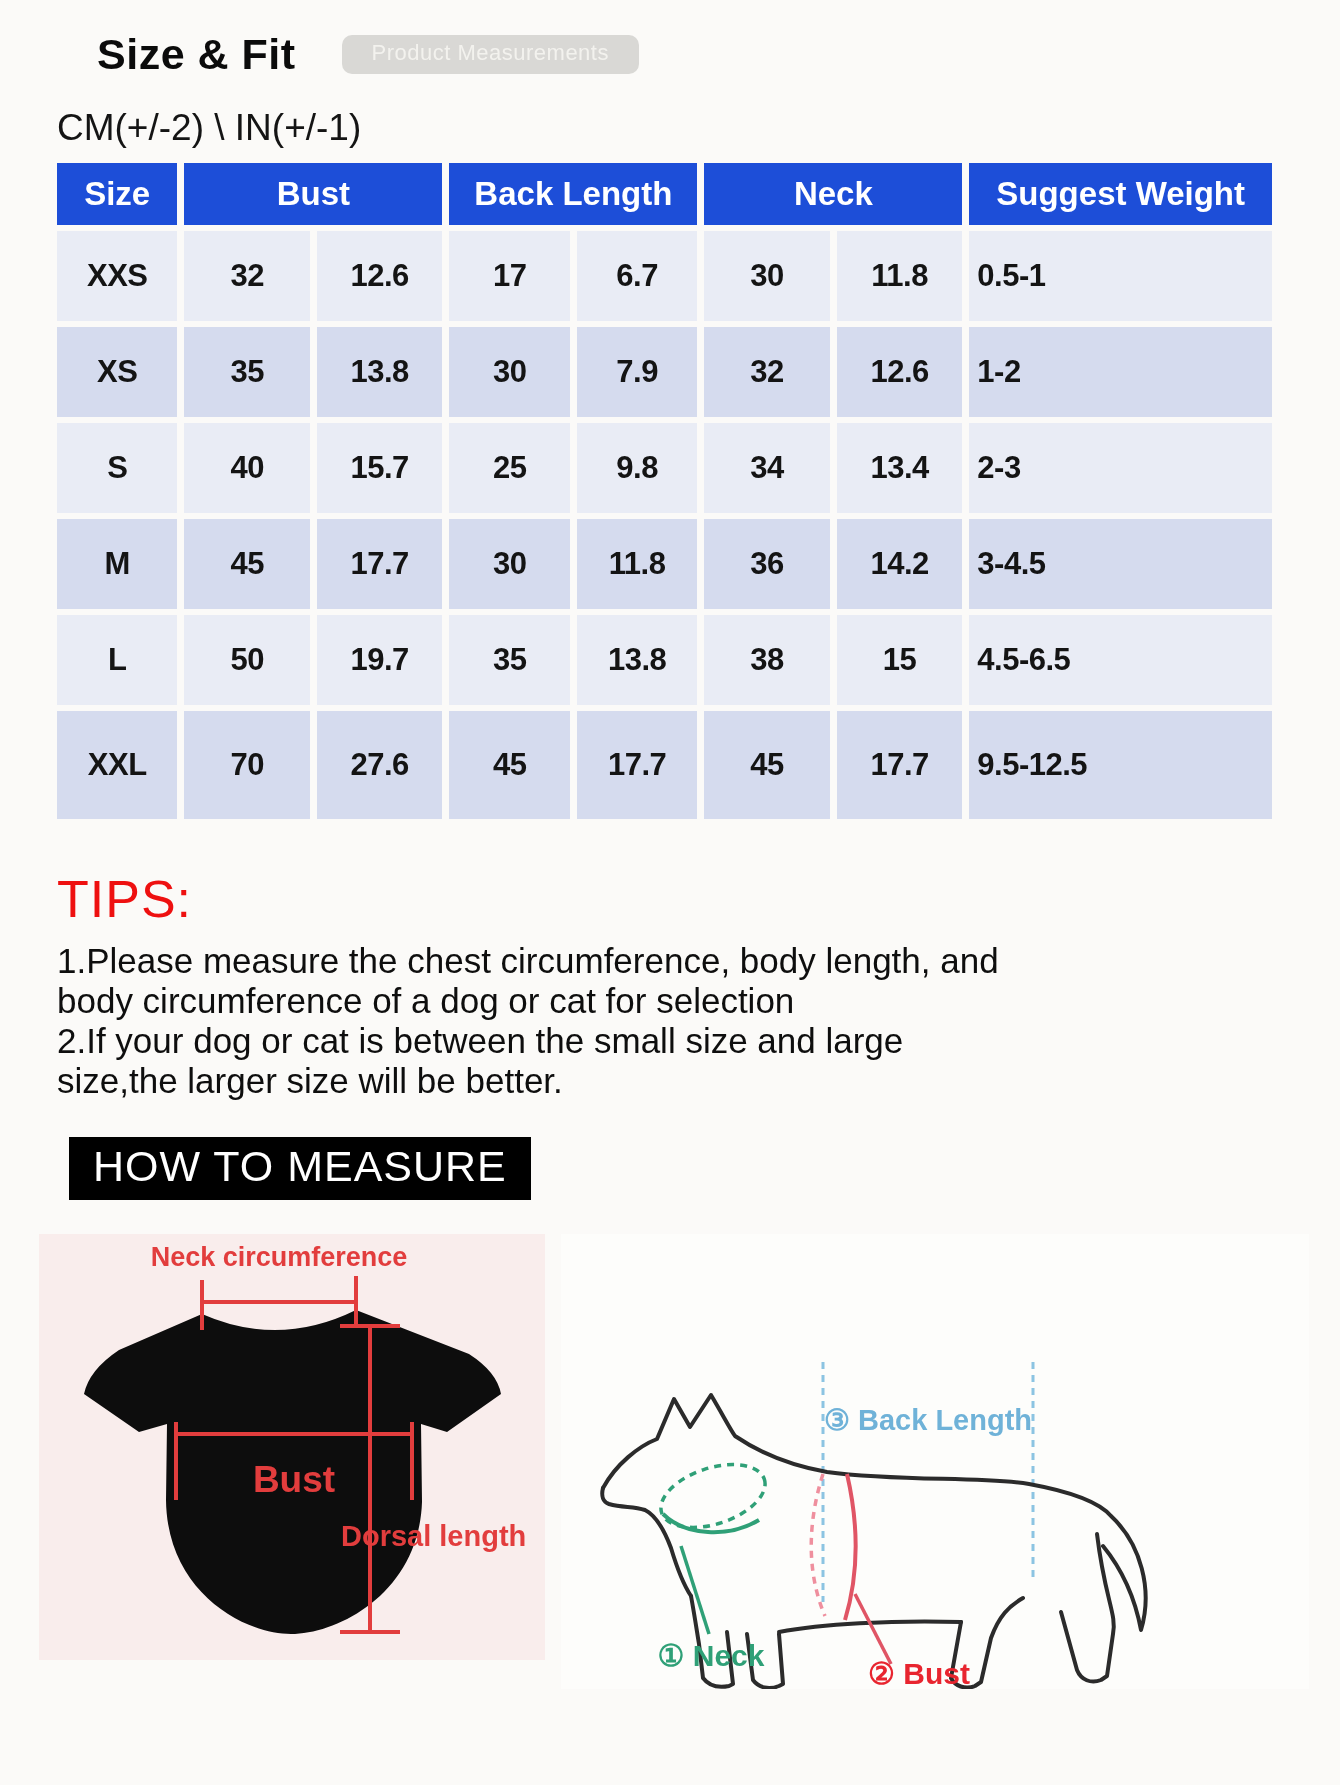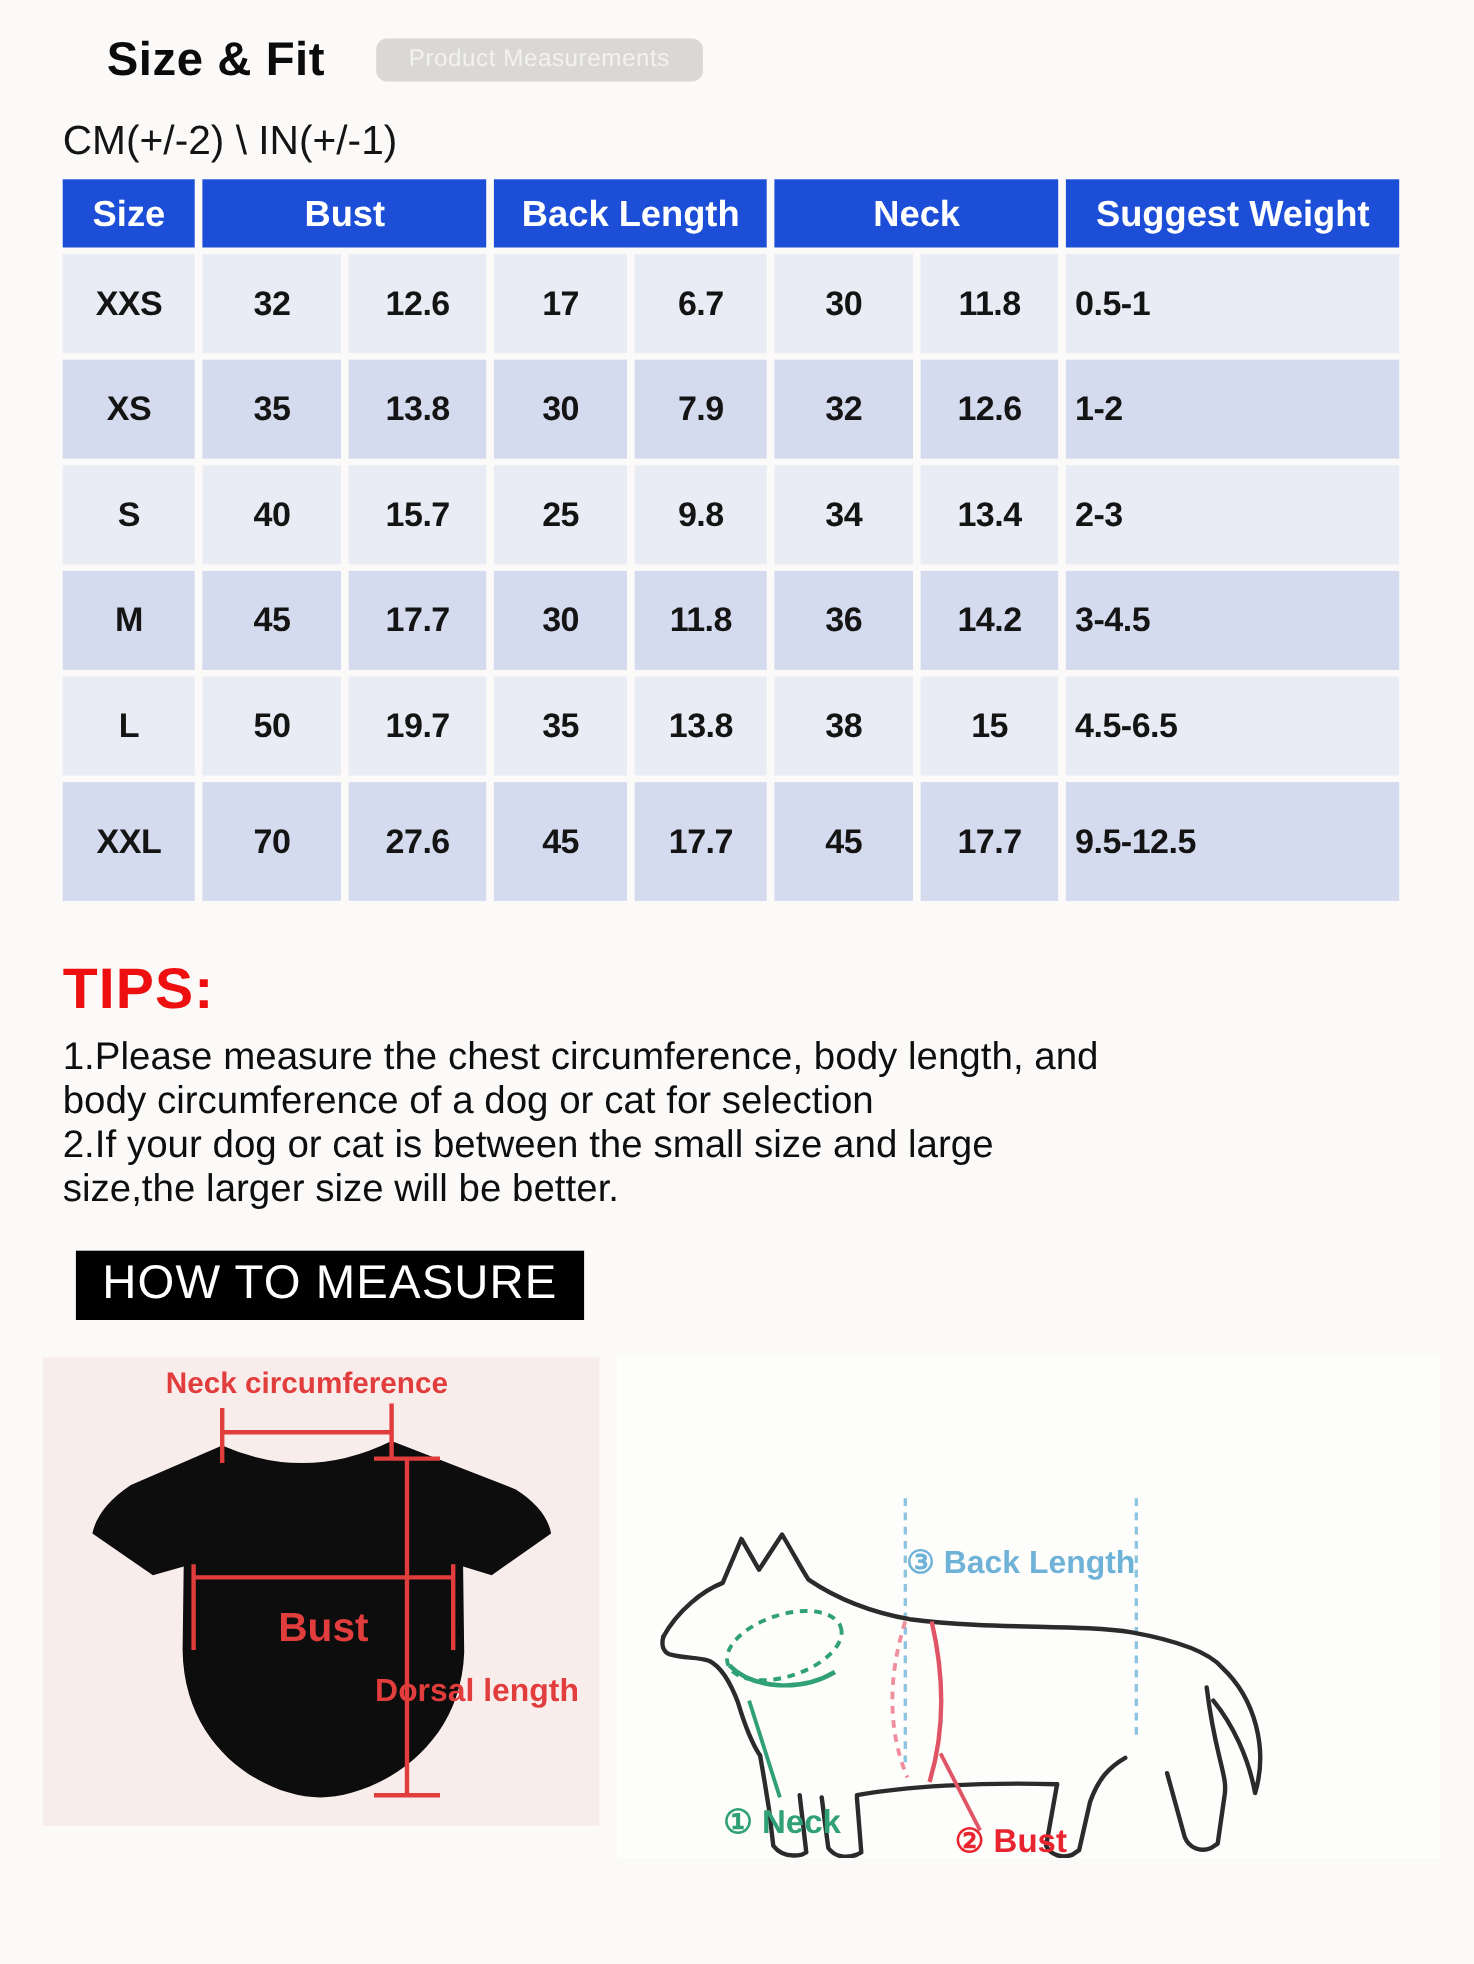--- a/index.html
+++ b/index.html
@@ -36,21 +36,21 @@
   .size-table thead tr.unit-row td {
     background:#c7cfe7; color:#141414; height:74px; font-size:31px;
   }
   .size-table tbody td { font-size:31px; height:90px; color:#141414; }
   .size-table tbody tr:nth-child(odd) td { background:#e9ecf5; }
   .size-table tbody tr:nth-child(even) td { background:#d5dbee; }
   .size-table tbody tr:last-child td { height:108px; }
   .size-table .kg { text-align:left; padding-left:8px; }
 
   
-  .tips-heading { margin-top:44px; font-size:52px; font-weight:bold; color:#ee1010; letter-spacing:1px; }
+  .tips-heading { margin-top:44px; font-size:52px; font-weight:normal; color:#ee1010; letter-spacing:1px; }
   .tips-lines { margin-top:12px; font-size:35px; line-height:40px; color:#0e0e0e; }
 
   
   .measure-banner {
     display:inline-block; margin-top:36px; margin-left:12px;
     background:#000; color:#fff; font-size:43px; font-weight:normal;
     padding:5px 24px 9px; letter-spacing:1px;
   }
 
   

